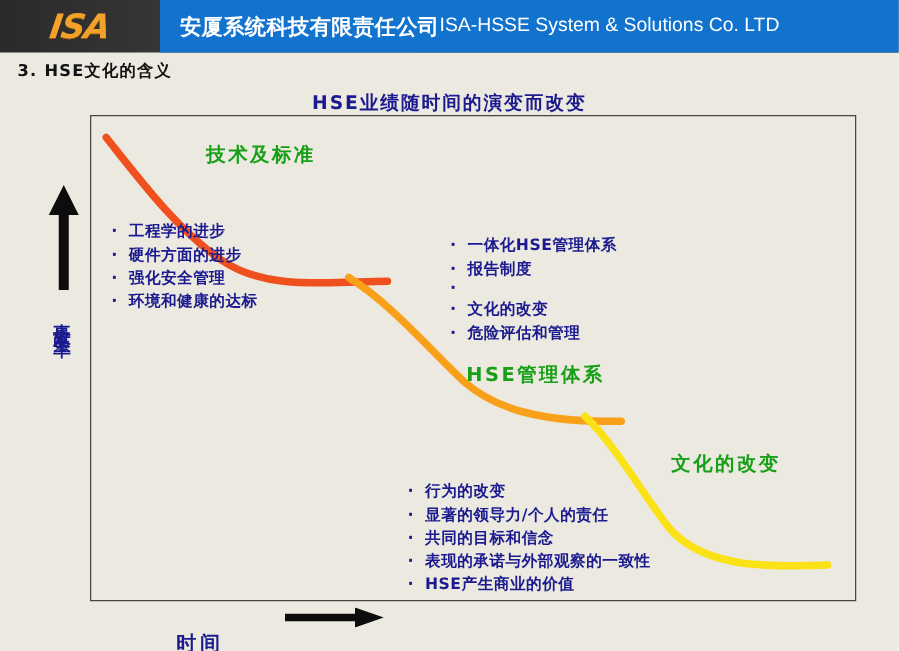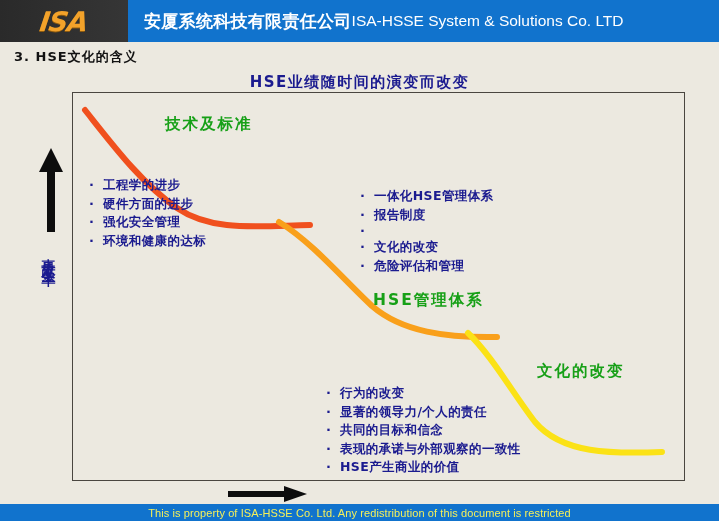--- a/index.html
+++ b/index.html
@@ -322,17 +322,14 @@
       <span class="bullet-dot">·</span>
       <span class="bullet-text">HSE产生商业的价值</span>
     </li>
   </ul>
 
   <div id="x-axis-label">时间</div>
   <svg id="x-axis-arrow" viewBox="0 0 80 16">
     <polygon points="0,5 56,5 56,0 79,8 56,16 56,11 0,11" fill="#0d0d0d"></polygon>
   </svg>
 
-  <div id="footer-bar">
-    <span id="footer-text">This is property of ISA-HSSE Co. Ltd. Any redistribution of this document is restricted</span>
-  </div>
 
 </div>
 
 </body></html>

